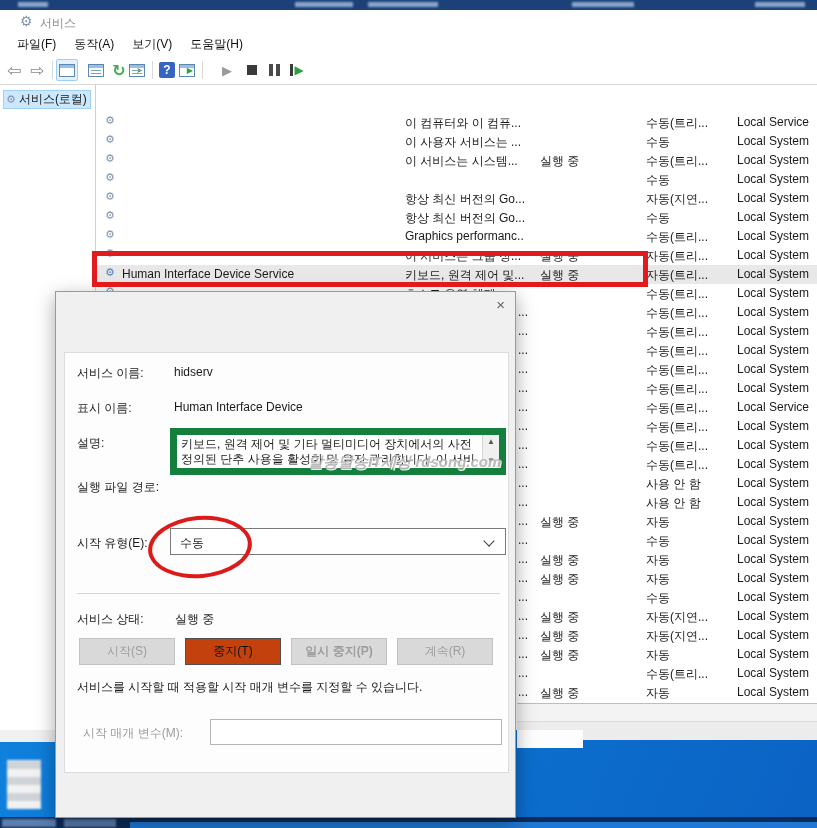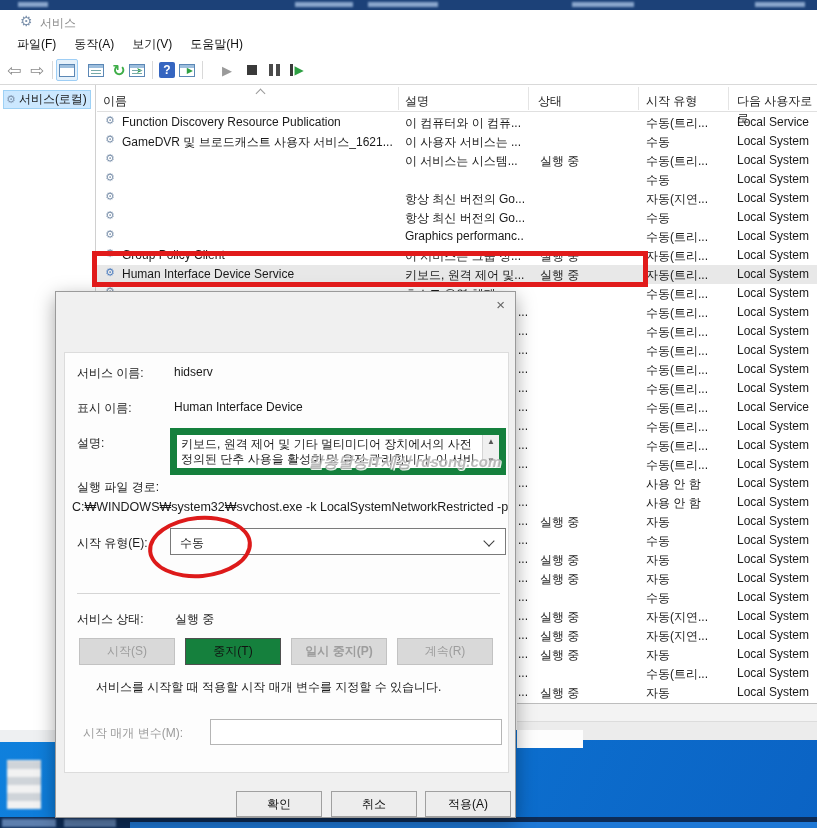--- a/index.html
+++ b/index.html
@@ -99,23 +99,23 @@
 
   .combo { position:absolute; left:105px; top:175px; width:336px; height:27px; background:#fff; border:1px solid #7a7a7a; }
   .combo .val { position:absolute; left:9px; top:6px; }
   .combo .chev { position:absolute; right:12px; top:8px; width:8px; height:8px; border-right:1.6px solid #3c3c3c; border-bottom:1.6px solid #3c3c3c; transform:rotate(45deg); }
 
   .hr { position:absolute; left:12px; top:240px; width:423px; height:1px; background:#d5d5d5; }
 
   .cbtns { position:absolute; left:0; top:285px; width:100%; height:27px; }
   .cbtn { position:absolute; top:0; width:96px; height:27px; text-align:center; line-height:25px; }
   .cbtn.dis { background:#d9d9d9; border:1px solid #c2c2c2; color:#9d9d9d; }
-  .cbtn.en  { background:#15803d; border:1px solid #4f4f4f; color:#111; }
-
-  .hint { position:absolute; left:12px; top:326px;margin-left:19px; }
+  .cbtn.en  { background:#c2410c; border:1px solid #4f4f4f; color:#111; }
+
+  .hint { position:absolute; left:12px; top:326px; }
   .plabel { color:#9b9b9b; }
   .pinput { position:absolute; left:145px; top:366px; width:292px; height:26px; background:#fff; border:1px solid #b5b5b5; font:inherit; padding:0 5px; }
 
   .fbtns { position:absolute; left:0; top:499px; width:100%; height:26px; }
   .fbtn { position:absolute; top:0; width:86px; height:26px; background:#ededed; border:1px solid #a0a0a0; text-align:center; line-height:24px; color:#111; }
 
   
   .red-rect { position:absolute; left:92px; top:251px; width:556px; height:36px; border:5px solid #e11b1b; z-index:40; }
   .red-oval { position:absolute; left:148px; top:516px; width:104px; height:62px; border:4px solid #dd1a1a; border-radius:50%; transform:rotate(-5deg); z-index:40; }
 </style>
@@ -201,45 +201,31 @@
   </div>
 
   <div class="tree">
     <div class="tree-item">
       <span class="gear">⚙</span>
       <span>서비스(로컬)</span>
     </div>
   </div>
 
   <div class="list">
-    <div class="lheader">
-      <div class="sort"></div>
-      <span class="col" style="left:6px">이름</span>
-      <span class="col" style="left:308px">설명</span>
-      <span class="col" style="left:441px">상태</span>
-      <span class="col" style="left:549px">시작 유형</span>
-      <span class="col" style="left:640px">다음 사용자로 로</span>
-      <div class="vline" style="left:301px"></div>
-      <div class="vline" style="left:431px"></div>
-      <div class="vline" style="left:541px"></div>
-      <div class="vline" style="left:631px"></div>
-    </div>
     <div class="lbody">
         <div class="lrow" style="top: 1px;">
           <span class="c-ic">⚙</span>
-          <span class="c-name">Function Discovery Resource Publication</span>
           <span class="c-desc">이 컴퓨터와 이 컴퓨...</span>
           <span class="c-tail"></span>
           <span class="c-status"></span>
           <span class="c-start">수동(트리...</span>
           <span class="c-logon">Local Service</span>
         </div>
         <div class="lrow" style="top: 20px;">
           <span class="c-ic">⚙</span>
-          <span class="c-name">GameDVR 및 브로드캐스트 사용자 서비스_1621...</span>
           <span class="c-desc">이 사용자 서비스는 ...</span>
           <span class="c-tail"></span>
           <span class="c-status"></span>
           <span class="c-start">수동</span>
           <span class="c-logon">Local System</span>
         </div>
         <div class="lrow" style="top: 39px;">
           <span class="c-ic">⚙</span>
           <span class="c-desc">이 서비스는 시스템...</span>
           <span class="c-tail"></span>
@@ -274,21 +260,20 @@
         <div class="lrow" style="top: 115px;">
           <span class="c-ic">⚙</span>
           <span class="c-desc">Graphics performanc...</span>
           <span class="c-tail"></span>
           <span class="c-status"></span>
           <span class="c-start">수동(트리...</span>
           <span class="c-logon">Local System</span>
         </div>
         <div class="lrow" style="top: 134px;">
           <span class="c-ic">⚙</span>
-          <span class="c-name">Group Policy Client</span>
           <span class="c-desc">이 서비스는 그룹 정...</span>
           <span class="c-tail"></span>
           <span class="c-status">실행 중</span>
           <span class="c-start">자동(트리...</span>
           <span class="c-logon">Local System</span>
         </div>
         <div class="lrow sel" style="top: 153px;">
           <span class="c-ic">⚙</span>
           <span class="c-name">Human Interface Device Service</span>
           <span class="c-desc">키보드, 원격 제어 및...</span>
@@ -495,21 +480,20 @@
     <span class="fl" style="left:12px;top:82px">설명:</span>
     <div class="descbox">
       <div class="txt">키보드, 원격 제어 및 기타 멀티미디어 장치에서의 사전 정의된 단추 사용을 활성화 및 유지 관리합니다. 이 서비스를 실행 중인 상태로 유지하는 것이 좋습니다.</div>
       <div class="sbar">
         <div class="up">▲</div>
         <div class="dn">▼</div>
       </div>
     </div>
 
     <span class="fl" style="left:12px;top:126px">실행 파일 경로:</span>
-    <span class="path">C:₩WINDOWS₩system32₩svchost.exe -k LocalSystemNetworkRestricted -p</span>
 
     <span class="fl" style="left:12px;top:182px">시작 유형(E):</span>
     <div class="combo">
       <span class="val">수동</span>
       <span class="chev"></span>
     </div>
 
     <div class="hr"></div>
 
     <span class="fl" style="left:12px;top:258px">서비스 상태:</span>
@@ -519,21 +503,16 @@
         <div class="cbtn dis" style="left: 14px;">시작(S)</div>
         <div class="cbtn en" style="left: 120px;">중지(T)</div>
         <div class="cbtn dis" style="left: 226px; font-weight: bold;">일시 중지(P)</div>
         <div class="cbtn dis" style="left: 332px;">계속(R)</div>
       </div>
 
     <span class="hint">서비스를 시작할 때 적용할 시작 매개 변수를 지정할 수 있습니다.</span>
     <span class="fl plabel" style="left:18px;top:372px">시작 매개 변수(M):</span>
     <input class="pinput" value="" style="">
   </div>
-  <div class="fbtns">
-      <div class="fbtn" style="left: 180px;">확인</div>
-      <div class="fbtn" style="left: 275px;">취소</div>
-      <div class="fbtn" style="left: 369px;">적용(A)</div>
-    </div>
 </div>
 
 <div class="red-rect"></div>
 <div class="red-oval"></div>
 
 </body></html>

